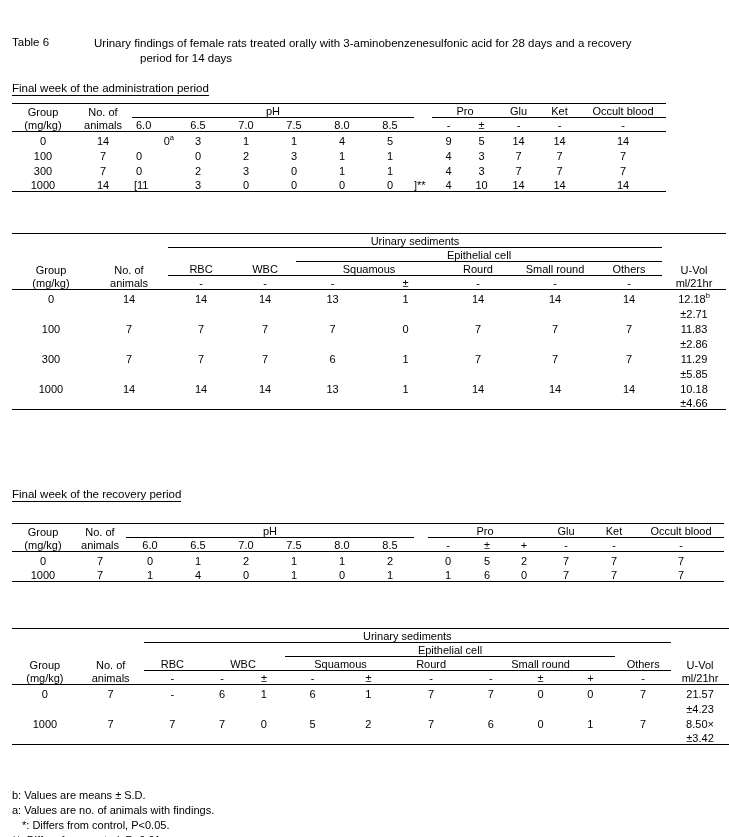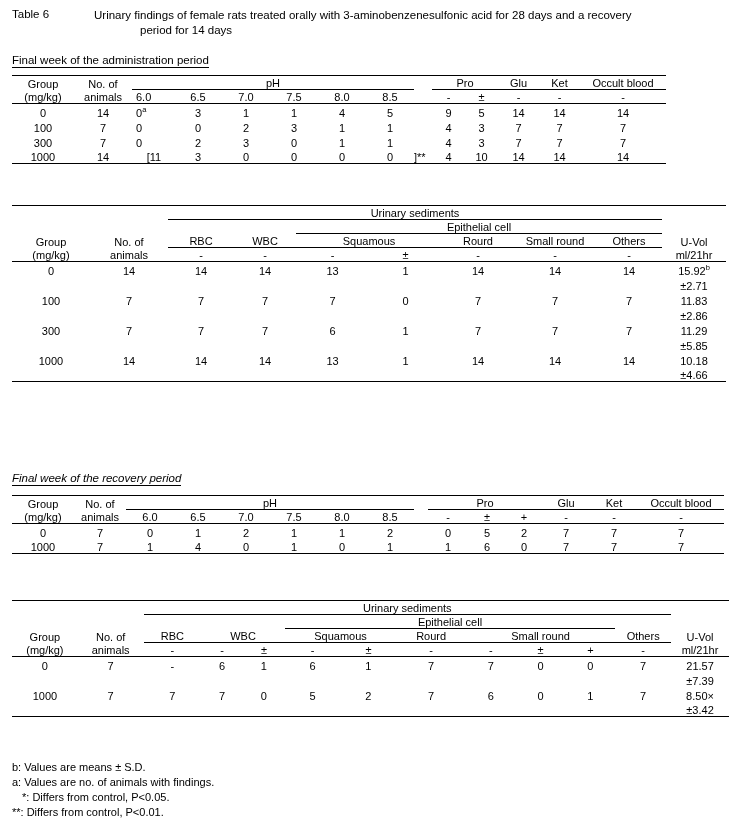--- a/index.html
+++ b/index.html
@@ -8,21 +8,21 @@
     background:#ffffff;
     color:#000000;
     font-family:"Liberation Sans", sans-serif;
     font-size:11px;
     position:relative;
     overflow:hidden;
   }
   .page{position:relative;width:729px;height:837px;padding:0;box-sizing:border-box;}
 
   
-  .caption{display:flex;padding:8px 10px 0 12px;font-size:11.5px;}
+  .caption{display:flex;padding:8px 10px 0 12px;font-size:11.5px;margin-top:28px;}
   .caption .lbl{width:82px;flex:none;}
   .caption .txt{flex:1;line-height:15px;}
   .caption .txt .l2{display:block;padding-left:46px;}
 
   
   .sec{
     margin:16px 0 4px 12px;
     font-size:11.5px;
     display:inline-block;
     border-bottom:1px solid #000;
@@ -108,21 +108,21 @@
       <td>-</td>
       <td>±</td>
       <td>-</td>
       <td>-</td>
       <td>-</td>
     </tr>
 
     <tr class="r">
       <td>0</td>
       <td>14</td>
-      <td style="text-align:left;padding-left:4px"><span>0</span><span class="sup">a</span></td>
+      <td style="text-align:right;padding-left:4px"><span>0</span><span class="sup">a</span></td>
       <td>3</td>
       <td>1</td>
       <td>1</td>
       <td>4</td>
       <td>5</td>
       <td></td>
       <td>9</td>
       <td>5</td>
       <td>14</td>
       <td>14</td>
@@ -156,21 +156,21 @@
       <td></td>
       <td>4</td>
       <td>3</td>
       <td>7</td>
       <td>7</td>
       <td>7</td>
     </tr>
     <tr class="r rule-bot">
       <td>1000</td>
       <td>14</td>
-      <td style="text-align:center;padding-left:2px"><span>[</span><span>11</span></td>
+      <td style="text-align:left;padding-left:2px"><span>[</span><span>11</span></td>
       <td>3</td>
       <td>0</td>
       <td>0</td>
       <td>0</td>
       <td><span>0</span></td>
       <td style="text-align:left">]**</td>
       <td>4</td>
       <td>10</td>
       <td>14</td>
       <td>14</td>
@@ -235,21 +235,21 @@
     <tr class="r">
       <td>0</td>
       <td>14</td>
       <td>14</td>
       <td>14</td>
       <td>13</td>
       <td>1</td>
       <td>14</td>
       <td>14</td>
       <td>14</td>
-      <td><span>15.92</span><span class="sup">b</span></td>
+      <td><span>12.18</span><span class="sup">b</span></td>
     </tr>
     <tr class="r">
       <td colspan="9"></td>
       <td>±2.71</td>
     </tr>
     <tr class="r">
       <td>100</td>
       <td>7</td>
       <td>7</td>
       <td>7</td>
@@ -293,21 +293,21 @@
       <td>10.18</td>
     </tr>
     <tr class="r rule-bot">
       <td colspan="9"></td>
       <td>±4.66</td>
     </tr>
   </tbody>
       </table>
   </div>
 
-  <div class="secwrap" style="position:absolute;left:0;top:456px;font-style:italic;">
+  <div class="secwrap" style="position:absolute;left:0;top:444px;">
     <span class="sec">Final week of the recovery period</span>
   </div>
 
   <div class="wrap3" style="top:495px">
   <table class="t">
     <colgroup>
       <col style="width:62px">
           <col style="width:52px">
       <col style="width:48px">
           <col style="width:48px">
@@ -458,21 +458,21 @@
       <td>1</td>
       <td>7</td>
       <td>7</td>
       <td>0</td>
       <td>0</td>
       <td>7</td>
       <td>21.57</td>
     </tr>
     <tr class="r">
       <td colspan="12"></td>
-      <td>±7.39</td>
+      <td>±4.23</td>
     </tr>
     <tr class="r">
       <td>1000</td>
       <td>7</td>
       <td>7</td>
       <td>7</td>
       <td>0</td>
       <td>5</td>
       <td>2</td>
       <td>7</td>

